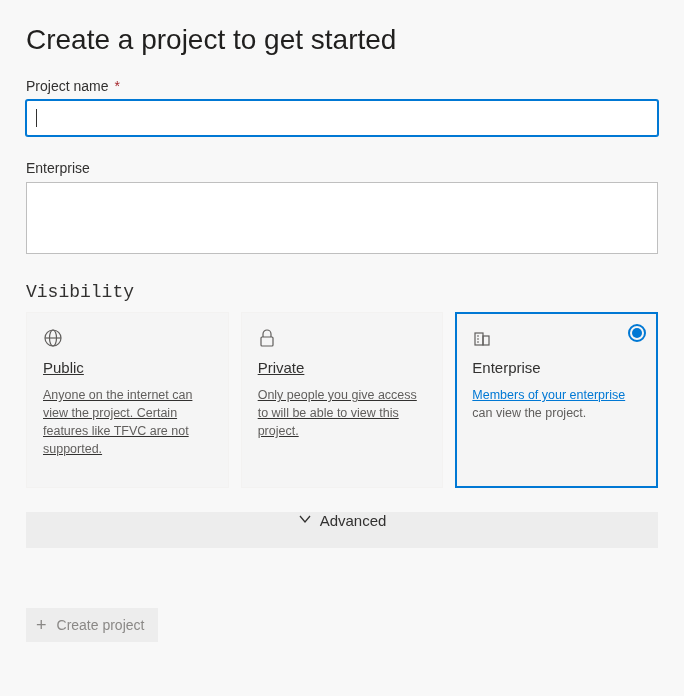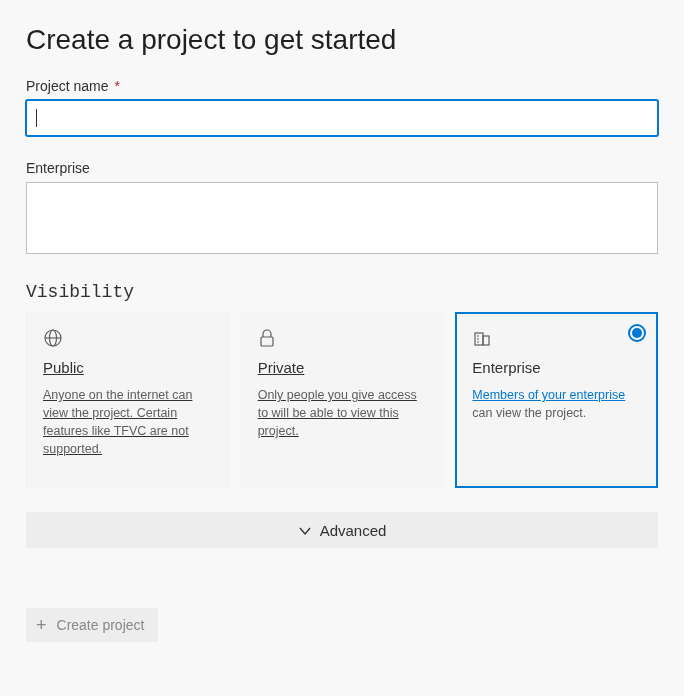--- a/index.html
+++ b/index.html
@@ -128,21 +128,21 @@
       height: 10px;
       background: #0078d4;
       border-radius: 50%;
     }
     .advanced-bar {
       margin-top: 20px;
       width: 100%;
       height: 36px;
       background: #ededed;
       display: flex;
-      align-items: center;
+      align-items: flex-start;
       justify-content: center;
       cursor: pointer;
       gap: 10px;
       font-size: 15px;
       color: #323130;
     }
     .create-button {
       margin-top: 60px;
       background: #ededed;
       border: none;

